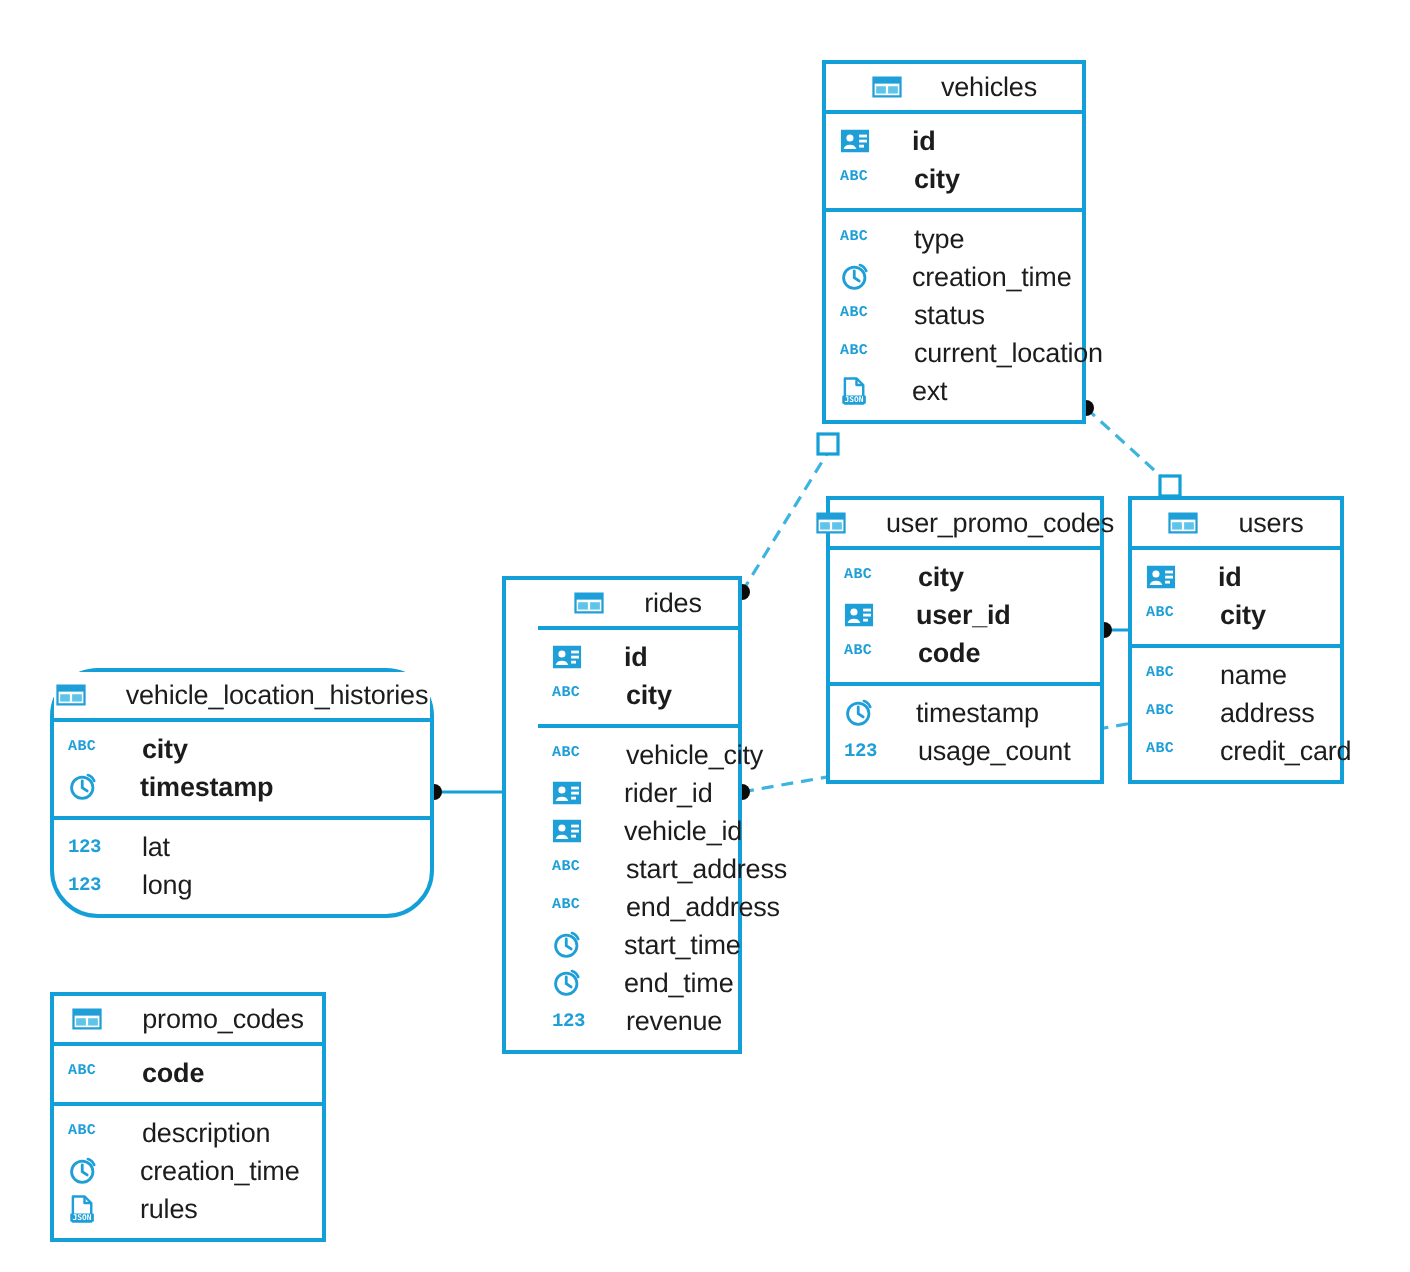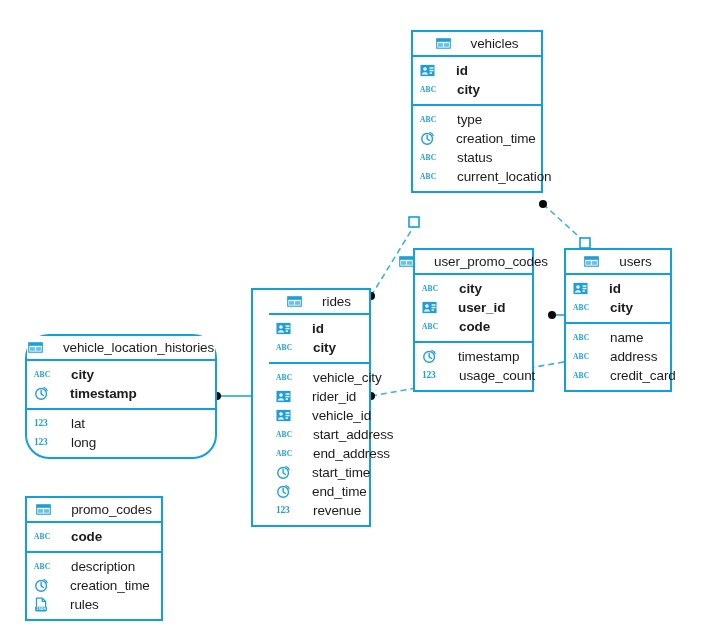--- a/index.html
+++ b/index.html
@@ -77,30 +77,30 @@
     display: inline-block;
   }
   .ico svg { display:block; width:15px; height:15px; }
   .ico-abc {
     width: 16px;
     font-size: 7.5px;
     font-weight: bold;
     color: #1f9fd8;
     line-height: 15px;
     letter-spacing: 0.2px;
-    font-family: Liberation Serif, serif;
+    font-family: Liberation Mono, monospace;
   }
   .ico-123 {
     width: 16px;
     font-size: 9.5px;
     font-weight: bold;
     color: #1f9fd8;
     line-height: 15px;
     letter-spacing: -0.2px;
-    font-family: Liberation Serif, serif;
+    font-family: Liberation Mono, monospace;
   }
 </style>
 </head>
 <body>
 
 <div id="canvas">
 
   <svg class="links" viewBox="0 0 705 636" id="links-svg">
       <g>
         <path d="M 217 396 L 251 396" fill="none" stroke="#13a0d8" stroke-width="1.6"></path>
@@ -175,296 +175,307 @@
             <span class="field-name">creation_time</span>
           </div>
           <div class="field-row">
             <span class="ico ico-abc">ABC</span>
             <span class="field-name">status</span>
           </div>
           <div class="field-row">
             <span class="ico ico-abc">ABC</span>
             <span class="field-name">current_location</span>
           </div>
-        </div>
-      </div>
-      <div class="table-node" style="left: 564px; top: 248px; width: 108px;">
-        <div class="tbl-header">
-          <span class="ico">
-            <svg viewBox="0 0 16 16">
-              <rect x="0.8" y="3" width="14.4" height="10" fill="#ffffff" stroke="#1f9fd8" stroke-width="1.2"></rect>
-              <rect x="0.8" y="3" width="14.4" height="3.2" fill="#1f9fd8"></rect>
-              <rect x="2.2" y="7.6" width="5.2" height="3.9" fill="#5ec4ea"></rect>
-              <rect x="8.6" y="7.6" width="5.2" height="3.9" fill="#5ec4ea"></rect>
-            </svg>
-          </span>
-          <span class="tbl-title">users</span>
-        </div>
-        <div class="tbl-section keys">
-          <div class="field-row">
-            <span class="ico">
-              <svg viewBox="0 0 16 16">
-                <rect x="0.5" y="2" width="15" height="12" fill="#1f9fd8"></rect>
-                <circle cx="5.3" cy="6.4" r="1.9" fill="#ffffff"></circle>
-                <path d="M1.9 12.3 a3.5 3.1 0 0 1 6.8 0 z" fill="#ffffff"></path>
-                <rect x="10.2" y="4.6" width="4.2" height="1.5" fill="#ffffff"></rect>
-                <rect x="10.2" y="7.3" width="4.2" height="1.5" fill="#ffffff"></rect>
-                <rect x="10.2" y="10" width="2.6" height="1.5" fill="#ffffff"></rect>
-              </svg>
-            </span>
-            <span class="field-name pk">id</span>
-          </div>
-          <div class="field-row">
-            <span class="ico ico-abc">ABC</span>
-            <span class="field-name pk">city</span>
-          </div>
-        </div>
-        <div class="tbl-section">
-          <div class="field-row">
-            <span class="ico ico-abc">ABC</span>
-            <span class="field-name">name</span>
-          </div>
-          <div class="field-row">
-            <span class="ico ico-abc">ABC</span>
-            <span class="field-name">address</span>
-          </div>
-          <div class="field-row">
-            <span class="ico ico-abc">ABC</span>
-            <span class="field-name">credit_card</span>
-          </div>
-        </div>
-      </div>
-      <div class="table-node" style="left: 413px; top: 248px; width: 121px;">
-        <div class="tbl-header">
-          <span class="ico">
-            <svg viewBox="0 0 16 16">
-              <rect x="0.8" y="3" width="14.4" height="10" fill="#ffffff" stroke="#1f9fd8" stroke-width="1.2"></rect>
-              <rect x="0.8" y="3" width="14.4" height="3.2" fill="#1f9fd8"></rect>
-              <rect x="2.2" y="7.6" width="5.2" height="3.9" fill="#5ec4ea"></rect>
-              <rect x="8.6" y="7.6" width="5.2" height="3.9" fill="#5ec4ea"></rect>
-            </svg>
-          </span>
-          <span class="tbl-title">user_promo_codes</span>
-        </div>
-        <div class="tbl-section keys">
-          <div class="field-row">
-            <span class="ico ico-abc">ABC</span>
-            <span class="field-name pk">city</span>
-          </div>
-          <div class="field-row">
-            <span class="ico">
-              <svg viewBox="0 0 16 16">
-                <rect x="0.5" y="2" width="15" height="12" fill="#1f9fd8"></rect>
-                <circle cx="5.3" cy="6.4" r="1.9" fill="#ffffff"></circle>
-                <path d="M1.9 12.3 a3.5 3.1 0 0 1 6.8 0 z" fill="#ffffff"></path>
-                <rect x="10.2" y="4.6" width="4.2" height="1.5" fill="#ffffff"></rect>
-                <rect x="10.2" y="7.3" width="4.2" height="1.5" fill="#ffffff"></rect>
-                <rect x="10.2" y="10" width="2.6" height="1.5" fill="#ffffff"></rect>
-              </svg>
-            </span>
-            <span class="field-name pk">user_id</span>
-          </div>
-          <div class="field-row">
-            <span class="ico ico-abc">ABC</span>
-            <span class="field-name pk">code</span>
-          </div>
-        </div>
-        <div class="tbl-section">
-          <div class="field-row">
-            <span class="ico">
-              <svg viewBox="0 0 16 16">
-                <circle cx="7.6" cy="8.4" r="5.7" fill="none" stroke="#1f9fd8" stroke-width="1.5"></circle>
-                <path d="M7.6 4.8 L7.6 8.4 L10.2 10.1" fill="none" stroke="#1f9fd8" stroke-width="1.5" stroke-linecap="round"></path>
-                <path d="M10.6 1.6 a5.5 5.5 0 0 1 3.4 3.2" fill="none" stroke="#1f9fd8" stroke-width="1.4" stroke-linecap="round"></path>
-              </svg>
-            </span>
-            <span class="field-name">timestamp</span>
-          </div>
-          <div class="field-row">
-            <span class="ico ico-123">123</span>
-            <span class="field-name">usage_count</span>
-          </div>
-        </div>
-      </div>
-      <div class="table-node" style="left: 251px; top: 288px; width: 120px; padding-left: 16px;">
-        <div class="tbl-header">
-          <span class="ico">
-            <svg viewBox="0 0 16 16">
-              <rect x="0.8" y="3" width="14.4" height="10" fill="#ffffff" stroke="#1f9fd8" stroke-width="1.2"></rect>
-              <rect x="0.8" y="3" width="14.4" height="3.2" fill="#1f9fd8"></rect>
-              <rect x="2.2" y="7.6" width="5.2" height="3.9" fill="#5ec4ea"></rect>
-              <rect x="8.6" y="7.6" width="5.2" height="3.9" fill="#5ec4ea"></rect>
-            </svg>
-          </span>
-          <span class="tbl-title">rides</span>
-        </div>
-        <div class="tbl-section keys">
-          <div class="field-row">
-            <span class="ico">
-              <svg viewBox="0 0 16 16">
-                <rect x="0.5" y="2" width="15" height="12" fill="#1f9fd8"></rect>
-                <circle cx="5.3" cy="6.4" r="1.9" fill="#ffffff"></circle>
-                <path d="M1.9 12.3 a3.5 3.1 0 0 1 6.8 0 z" fill="#ffffff"></path>
-                <rect x="10.2" y="4.6" width="4.2" height="1.5" fill="#ffffff"></rect>
-                <rect x="10.2" y="7.3" width="4.2" height="1.5" fill="#ffffff"></rect>
-                <rect x="10.2" y="10" width="2.6" height="1.5" fill="#ffffff"></rect>
-              </svg>
-            </span>
-            <span class="field-name pk">id</span>
-          </div>
-          <div class="field-row">
-            <span class="ico ico-abc">ABC</span>
-            <span class="field-name pk">city</span>
-          </div>
-        </div>
-        <div class="tbl-section">
-          <div class="field-row">
-            <span class="ico ico-abc">ABC</span>
-            <span class="field-name">vehicle_city</span>
-          </div>
-          <div class="field-row">
-            <span class="ico">
-              <svg viewBox="0 0 16 16">
-                <rect x="0.5" y="2" width="15" height="12" fill="#1f9fd8"></rect>
-                <circle cx="5.3" cy="6.4" r="1.9" fill="#ffffff"></circle>
-                <path d="M1.9 12.3 a3.5 3.1 0 0 1 6.8 0 z" fill="#ffffff"></path>
-                <rect x="10.2" y="4.6" width="4.2" height="1.5" fill="#ffffff"></rect>
-                <rect x="10.2" y="7.3" width="4.2" height="1.5" fill="#ffffff"></rect>
-                <rect x="10.2" y="10" width="2.6" height="1.5" fill="#ffffff"></rect>
-              </svg>
-            </span>
-            <span class="field-name">rider_id</span>
-          </div>
-          <div class="field-row">
-            <span class="ico">
-              <svg viewBox="0 0 16 16">
-                <rect x="0.5" y="2" width="15" height="12" fill="#1f9fd8"></rect>
-                <circle cx="5.3" cy="6.4" r="1.9" fill="#ffffff"></circle>
-                <path d="M1.9 12.3 a3.5 3.1 0 0 1 6.8 0 z" fill="#ffffff"></path>
-                <rect x="10.2" y="4.6" width="4.2" height="1.5" fill="#ffffff"></rect>
-                <rect x="10.2" y="7.3" width="4.2" height="1.5" fill="#ffffff"></rect>
-                <rect x="10.2" y="10" width="2.6" height="1.5" fill="#ffffff"></rect>
-              </svg>
-            </span>
-            <span class="field-name">vehicle_id</span>
-          </div>
-          <div class="field-row">
-            <span class="ico ico-abc">ABC</span>
-            <span class="field-name">start_address</span>
-          </div>
-          <div class="field-row">
-            <span class="ico ico-abc">ABC</span>
-            <span class="field-name">end_address</span>
-          </div>
-          <div class="field-row">
-            <span class="ico">
-              <svg viewBox="0 0 16 16">
-                <circle cx="7.6" cy="8.4" r="5.7" fill="none" stroke="#1f9fd8" stroke-width="1.5"></circle>
-                <path d="M7.6 4.8 L7.6 8.4 L10.2 10.1" fill="none" stroke="#1f9fd8" stroke-width="1.5" stroke-linecap="round"></path>
-                <path d="M10.6 1.6 a5.5 5.5 0 0 1 3.4 3.2" fill="none" stroke="#1f9fd8" stroke-width="1.4" stroke-linecap="round"></path>
-              </svg>
-            </span>
-            <span class="field-name">start_time</span>
-          </div>
-          <div class="field-row">
-            <span class="ico">
-              <svg viewBox="0 0 16 16">
-                <circle cx="7.6" cy="8.4" r="5.7" fill="none" stroke="#1f9fd8" stroke-width="1.5"></circle>
-                <path d="M7.6 4.8 L7.6 8.4 L10.2 10.1" fill="none" stroke="#1f9fd8" stroke-width="1.5" stroke-linecap="round"></path>
-                <path d="M10.6 1.6 a5.5 5.5 0 0 1 3.4 3.2" fill="none" stroke="#1f9fd8" stroke-width="1.4" stroke-linecap="round"></path>
-              </svg>
-            </span>
-            <span class="field-name">end_time</span>
-          </div>
-          <div class="field-row">
-            <span class="ico ico-123">123</span>
-            <span class="field-name">revenue</span>
-          </div>
-        </div>
-      </div>
-      <div class="table-node" style="left: 25px; top: 334px; width: 192px; border-radius: 24px;">
-        <div class="tbl-header">
-          <span class="ico">
-            <svg viewBox="0 0 16 16">
-              <rect x="0.8" y="3" width="14.4" height="10" fill="#ffffff" stroke="#1f9fd8" stroke-width="1.2"></rect>
-              <rect x="0.8" y="3" width="14.4" height="3.2" fill="#1f9fd8"></rect>
-              <rect x="2.2" y="7.6" width="5.2" height="3.9" fill="#5ec4ea"></rect>
-              <rect x="8.6" y="7.6" width="5.2" height="3.9" fill="#5ec4ea"></rect>
-            </svg>
-          </span>
-          <span class="tbl-title">vehicle_location_histories</span>
-        </div>
-        <div class="tbl-section keys">
-          <div class="field-row">
-            <span class="ico ico-abc">ABC</span>
-            <span class="field-name pk">city</span>
-          </div>
-          <div class="field-row">
-            <span class="ico">
-              <svg viewBox="0 0 16 16">
-                <circle cx="7.6" cy="8.4" r="5.7" fill="none" stroke="#1f9fd8" stroke-width="1.5"></circle>
-                <path d="M7.6 4.8 L7.6 8.4 L10.2 10.1" fill="none" stroke="#1f9fd8" stroke-width="1.5" stroke-linecap="round"></path>
-                <path d="M10.6 1.6 a5.5 5.5 0 0 1 3.4 3.2" fill="none" stroke="#1f9fd8" stroke-width="1.4" stroke-linecap="round"></path>
-              </svg>
-            </span>
-            <span class="field-name pk">timestamp</span>
-          </div>
-        </div>
-        <div class="tbl-section">
-          <div class="field-row">
-            <span class="ico ico-123">123</span>
-            <span class="field-name">lat</span>
-          </div>
-          <div class="field-row">
-            <span class="ico ico-123">123</span>
-            <span class="field-name">long</span>
-          </div>
-        </div>
-      </div>
-      <div class="table-node" style="left: 25px; top: 496px; width: 138px;">
-        <div class="tbl-header">
-          <span class="ico">
-            <svg viewBox="0 0 16 16">
-              <rect x="0.8" y="3" width="14.4" height="10" fill="#ffffff" stroke="#1f9fd8" stroke-width="1.2"></rect>
-              <rect x="0.8" y="3" width="14.4" height="3.2" fill="#1f9fd8"></rect>
-              <rect x="2.2" y="7.6" width="5.2" height="3.9" fill="#5ec4ea"></rect>
-              <rect x="8.6" y="7.6" width="5.2" height="3.9" fill="#5ec4ea"></rect>
-            </svg>
-          </span>
-          <span class="tbl-title">promo_codes</span>
-        </div>
-        <div class="tbl-section keys">
-          <div class="field-row">
-            <span class="ico ico-abc">ABC</span>
-            <span class="field-name pk">code</span>
-          </div>
-        </div>
-        <div class="tbl-section">
-          <div class="field-row">
-            <span class="ico ico-abc">ABC</span>
-            <span class="field-name">description</span>
-          </div>
-          <div class="field-row">
-            <span class="ico">
-              <svg viewBox="0 0 16 16">
-                <circle cx="7.6" cy="8.4" r="5.7" fill="none" stroke="#1f9fd8" stroke-width="1.5"></circle>
-                <path d="M7.6 4.8 L7.6 8.4 L10.2 10.1" fill="none" stroke="#1f9fd8" stroke-width="1.5" stroke-linecap="round"></path>
-                <path d="M10.6 1.6 a5.5 5.5 0 0 1 3.4 3.2" fill="none" stroke="#1f9fd8" stroke-width="1.4" stroke-linecap="round"></path>
-              </svg>
-            </span>
-            <span class="field-name">creation_time</span>
-          </div>
           <div class="field-row">
             <span class="ico">
               <svg viewBox="0 0 16 16">
                 <path d="M2.6 1.3 h6.2 l3.6 3.5 v9.9 h-9.8 z" fill="#ffffff" stroke="#1f9fd8" stroke-width="1.3" stroke-linejoin="round"></path>
                 <path d="M8.8 1.3 v3.5 h3.6" fill="none" stroke="#1f9fd8" stroke-width="1.3" stroke-linejoin="round"></path>
                 <rect x="1.2" y="10.4" width="12.6" height="4.4" rx="0.5" fill="#1f9fd8"></rect>
                 <text x="7.5" y="14" font-size="4.2" font-family="DejaVu Sans Mono, monospace" fill="#ffffff" text-anchor="middle" font-weight="bold">JSON</text>
               </svg>
             </span>
+            <span class="field-name">ext</span>
+          </div>
+        </div>
+      </div>
+      <div class="table-node" style="left: 564px; top: 248px; width: 108px;">
+        <div class="tbl-header">
+          <span class="ico">
+            <svg viewBox="0 0 16 16">
+              <rect x="0.8" y="3" width="14.4" height="10" fill="#ffffff" stroke="#1f9fd8" stroke-width="1.2"></rect>
+              <rect x="0.8" y="3" width="14.4" height="3.2" fill="#1f9fd8"></rect>
+              <rect x="2.2" y="7.6" width="5.2" height="3.9" fill="#5ec4ea"></rect>
+              <rect x="8.6" y="7.6" width="5.2" height="3.9" fill="#5ec4ea"></rect>
+            </svg>
+          </span>
+          <span class="tbl-title">users</span>
+        </div>
+        <div class="tbl-section keys">
+          <div class="field-row">
+            <span class="ico">
+              <svg viewBox="0 0 16 16">
+                <rect x="0.5" y="2" width="15" height="12" fill="#1f9fd8"></rect>
+                <circle cx="5.3" cy="6.4" r="1.9" fill="#ffffff"></circle>
+                <path d="M1.9 12.3 a3.5 3.1 0 0 1 6.8 0 z" fill="#ffffff"></path>
+                <rect x="10.2" y="4.6" width="4.2" height="1.5" fill="#ffffff"></rect>
+                <rect x="10.2" y="7.3" width="4.2" height="1.5" fill="#ffffff"></rect>
+                <rect x="10.2" y="10" width="2.6" height="1.5" fill="#ffffff"></rect>
+              </svg>
+            </span>
+            <span class="field-name pk">id</span>
+          </div>
+          <div class="field-row">
+            <span class="ico ico-abc">ABC</span>
+            <span class="field-name pk">city</span>
+          </div>
+        </div>
+        <div class="tbl-section">
+          <div class="field-row">
+            <span class="ico ico-abc">ABC</span>
+            <span class="field-name">name</span>
+          </div>
+          <div class="field-row">
+            <span class="ico ico-abc">ABC</span>
+            <span class="field-name">address</span>
+          </div>
+          <div class="field-row">
+            <span class="ico ico-abc">ABC</span>
+            <span class="field-name">credit_card</span>
+          </div>
+        </div>
+      </div>
+      <div class="table-node" style="left: 413px; top: 248px; width: 139px;">
+        <div class="tbl-header">
+          <span class="ico">
+            <svg viewBox="0 0 16 16">
+              <rect x="0.8" y="3" width="14.4" height="10" fill="#ffffff" stroke="#1f9fd8" stroke-width="1.2"></rect>
+              <rect x="0.8" y="3" width="14.4" height="3.2" fill="#1f9fd8"></rect>
+              <rect x="2.2" y="7.6" width="5.2" height="3.9" fill="#5ec4ea"></rect>
+              <rect x="8.6" y="7.6" width="5.2" height="3.9" fill="#5ec4ea"></rect>
+            </svg>
+          </span>
+          <span class="tbl-title">user_promo_codes</span>
+        </div>
+        <div class="tbl-section keys">
+          <div class="field-row">
+            <span class="ico ico-abc">ABC</span>
+            <span class="field-name pk">city</span>
+          </div>
+          <div class="field-row">
+            <span class="ico">
+              <svg viewBox="0 0 16 16">
+                <rect x="0.5" y="2" width="15" height="12" fill="#1f9fd8"></rect>
+                <circle cx="5.3" cy="6.4" r="1.9" fill="#ffffff"></circle>
+                <path d="M1.9 12.3 a3.5 3.1 0 0 1 6.8 0 z" fill="#ffffff"></path>
+                <rect x="10.2" y="4.6" width="4.2" height="1.5" fill="#ffffff"></rect>
+                <rect x="10.2" y="7.3" width="4.2" height="1.5" fill="#ffffff"></rect>
+                <rect x="10.2" y="10" width="2.6" height="1.5" fill="#ffffff"></rect>
+              </svg>
+            </span>
+            <span class="field-name pk">user_id</span>
+          </div>
+          <div class="field-row">
+            <span class="ico ico-abc">ABC</span>
+            <span class="field-name pk">code</span>
+          </div>
+        </div>
+        <div class="tbl-section">
+          <div class="field-row">
+            <span class="ico">
+              <svg viewBox="0 0 16 16">
+                <circle cx="7.6" cy="8.4" r="5.7" fill="none" stroke="#1f9fd8" stroke-width="1.5"></circle>
+                <path d="M7.6 4.8 L7.6 8.4 L10.2 10.1" fill="none" stroke="#1f9fd8" stroke-width="1.5" stroke-linecap="round"></path>
+                <path d="M10.6 1.6 a5.5 5.5 0 0 1 3.4 3.2" fill="none" stroke="#1f9fd8" stroke-width="1.4" stroke-linecap="round"></path>
+              </svg>
+            </span>
+            <span class="field-name">timestamp</span>
+          </div>
+          <div class="field-row">
+            <span class="ico ico-123">123</span>
+            <span class="field-name">usage_count</span>
+          </div>
+        </div>
+      </div>
+      <div class="table-node" style="left: 251px; top: 288px; width: 120px; padding-left: 16px;">
+        <div class="tbl-header">
+          <span class="ico">
+            <svg viewBox="0 0 16 16">
+              <rect x="0.8" y="3" width="14.4" height="10" fill="#ffffff" stroke="#1f9fd8" stroke-width="1.2"></rect>
+              <rect x="0.8" y="3" width="14.4" height="3.2" fill="#1f9fd8"></rect>
+              <rect x="2.2" y="7.6" width="5.2" height="3.9" fill="#5ec4ea"></rect>
+              <rect x="8.6" y="7.6" width="5.2" height="3.9" fill="#5ec4ea"></rect>
+            </svg>
+          </span>
+          <span class="tbl-title">rides</span>
+        </div>
+        <div class="tbl-section keys">
+          <div class="field-row">
+            <span class="ico">
+              <svg viewBox="0 0 16 16">
+                <rect x="0.5" y="2" width="15" height="12" fill="#1f9fd8"></rect>
+                <circle cx="5.3" cy="6.4" r="1.9" fill="#ffffff"></circle>
+                <path d="M1.9 12.3 a3.5 3.1 0 0 1 6.8 0 z" fill="#ffffff"></path>
+                <rect x="10.2" y="4.6" width="4.2" height="1.5" fill="#ffffff"></rect>
+                <rect x="10.2" y="7.3" width="4.2" height="1.5" fill="#ffffff"></rect>
+                <rect x="10.2" y="10" width="2.6" height="1.5" fill="#ffffff"></rect>
+              </svg>
+            </span>
+            <span class="field-name pk">id</span>
+          </div>
+          <div class="field-row">
+            <span class="ico ico-abc">ABC</span>
+            <span class="field-name pk">city</span>
+          </div>
+        </div>
+        <div class="tbl-section">
+          <div class="field-row">
+            <span class="ico ico-abc">ABC</span>
+            <span class="field-name">vehicle_city</span>
+          </div>
+          <div class="field-row">
+            <span class="ico">
+              <svg viewBox="0 0 16 16">
+                <rect x="0.5" y="2" width="15" height="12" fill="#1f9fd8"></rect>
+                <circle cx="5.3" cy="6.4" r="1.9" fill="#ffffff"></circle>
+                <path d="M1.9 12.3 a3.5 3.1 0 0 1 6.8 0 z" fill="#ffffff"></path>
+                <rect x="10.2" y="4.6" width="4.2" height="1.5" fill="#ffffff"></rect>
+                <rect x="10.2" y="7.3" width="4.2" height="1.5" fill="#ffffff"></rect>
+                <rect x="10.2" y="10" width="2.6" height="1.5" fill="#ffffff"></rect>
+              </svg>
+            </span>
+            <span class="field-name">rider_id</span>
+          </div>
+          <div class="field-row">
+            <span class="ico">
+              <svg viewBox="0 0 16 16">
+                <rect x="0.5" y="2" width="15" height="12" fill="#1f9fd8"></rect>
+                <circle cx="5.3" cy="6.4" r="1.9" fill="#ffffff"></circle>
+                <path d="M1.9 12.3 a3.5 3.1 0 0 1 6.8 0 z" fill="#ffffff"></path>
+                <rect x="10.2" y="4.6" width="4.2" height="1.5" fill="#ffffff"></rect>
+                <rect x="10.2" y="7.3" width="4.2" height="1.5" fill="#ffffff"></rect>
+                <rect x="10.2" y="10" width="2.6" height="1.5" fill="#ffffff"></rect>
+              </svg>
+            </span>
+            <span class="field-name">vehicle_id</span>
+          </div>
+          <div class="field-row">
+            <span class="ico ico-abc">ABC</span>
+            <span class="field-name">start_address</span>
+          </div>
+          <div class="field-row">
+            <span class="ico ico-abc">ABC</span>
+            <span class="field-name">end_address</span>
+          </div>
+          <div class="field-row">
+            <span class="ico">
+              <svg viewBox="0 0 16 16">
+                <circle cx="7.6" cy="8.4" r="5.7" fill="none" stroke="#1f9fd8" stroke-width="1.5"></circle>
+                <path d="M7.6 4.8 L7.6 8.4 L10.2 10.1" fill="none" stroke="#1f9fd8" stroke-width="1.5" stroke-linecap="round"></path>
+                <path d="M10.6 1.6 a5.5 5.5 0 0 1 3.4 3.2" fill="none" stroke="#1f9fd8" stroke-width="1.4" stroke-linecap="round"></path>
+              </svg>
+            </span>
+            <span class="field-name">start_time</span>
+          </div>
+          <div class="field-row">
+            <span class="ico">
+              <svg viewBox="0 0 16 16">
+                <circle cx="7.6" cy="8.4" r="5.7" fill="none" stroke="#1f9fd8" stroke-width="1.5"></circle>
+                <path d="M7.6 4.8 L7.6 8.4 L10.2 10.1" fill="none" stroke="#1f9fd8" stroke-width="1.5" stroke-linecap="round"></path>
+                <path d="M10.6 1.6 a5.5 5.5 0 0 1 3.4 3.2" fill="none" stroke="#1f9fd8" stroke-width="1.4" stroke-linecap="round"></path>
+              </svg>
+            </span>
+            <span class="field-name">end_time</span>
+          </div>
+          <div class="field-row">
+            <span class="ico ico-123">123</span>
+            <span class="field-name">revenue</span>
+          </div>
+        </div>
+      </div>
+      <div class="table-node" style="left: 25px; top: 334px; width: 192px; border-radius: 24px;">
+        <div class="tbl-header">
+          <span class="ico">
+            <svg viewBox="0 0 16 16">
+              <rect x="0.8" y="3" width="14.4" height="10" fill="#ffffff" stroke="#1f9fd8" stroke-width="1.2"></rect>
+              <rect x="0.8" y="3" width="14.4" height="3.2" fill="#1f9fd8"></rect>
+              <rect x="2.2" y="7.6" width="5.2" height="3.9" fill="#5ec4ea"></rect>
+              <rect x="8.6" y="7.6" width="5.2" height="3.9" fill="#5ec4ea"></rect>
+            </svg>
+          </span>
+          <span class="tbl-title">vehicle_location_histories</span>
+        </div>
+        <div class="tbl-section keys">
+          <div class="field-row">
+            <span class="ico ico-abc">ABC</span>
+            <span class="field-name pk">city</span>
+          </div>
+          <div class="field-row">
+            <span class="ico">
+              <svg viewBox="0 0 16 16">
+                <circle cx="7.6" cy="8.4" r="5.7" fill="none" stroke="#1f9fd8" stroke-width="1.5"></circle>
+                <path d="M7.6 4.8 L7.6 8.4 L10.2 10.1" fill="none" stroke="#1f9fd8" stroke-width="1.5" stroke-linecap="round"></path>
+                <path d="M10.6 1.6 a5.5 5.5 0 0 1 3.4 3.2" fill="none" stroke="#1f9fd8" stroke-width="1.4" stroke-linecap="round"></path>
+              </svg>
+            </span>
+            <span class="field-name pk">timestamp</span>
+          </div>
+        </div>
+        <div class="tbl-section">
+          <div class="field-row">
+            <span class="ico ico-123">123</span>
+            <span class="field-name">lat</span>
+          </div>
+          <div class="field-row">
+            <span class="ico ico-123">123</span>
+            <span class="field-name">long</span>
+          </div>
+        </div>
+      </div>
+      <div class="table-node" style="left: 25px; top: 496px; width: 138px;">
+        <div class="tbl-header">
+          <span class="ico">
+            <svg viewBox="0 0 16 16">
+              <rect x="0.8" y="3" width="14.4" height="10" fill="#ffffff" stroke="#1f9fd8" stroke-width="1.2"></rect>
+              <rect x="0.8" y="3" width="14.4" height="3.2" fill="#1f9fd8"></rect>
+              <rect x="2.2" y="7.6" width="5.2" height="3.9" fill="#5ec4ea"></rect>
+              <rect x="8.6" y="7.6" width="5.2" height="3.9" fill="#5ec4ea"></rect>
+            </svg>
+          </span>
+          <span class="tbl-title">promo_codes</span>
+        </div>
+        <div class="tbl-section keys">
+          <div class="field-row">
+            <span class="ico ico-abc">ABC</span>
+            <span class="field-name pk">code</span>
+          </div>
+        </div>
+        <div class="tbl-section">
+          <div class="field-row">
+            <span class="ico ico-abc">ABC</span>
+            <span class="field-name">description</span>
+          </div>
+          <div class="field-row">
+            <span class="ico">
+              <svg viewBox="0 0 16 16">
+                <circle cx="7.6" cy="8.4" r="5.7" fill="none" stroke="#1f9fd8" stroke-width="1.5"></circle>
+                <path d="M7.6 4.8 L7.6 8.4 L10.2 10.1" fill="none" stroke="#1f9fd8" stroke-width="1.5" stroke-linecap="round"></path>
+                <path d="M10.6 1.6 a5.5 5.5 0 0 1 3.4 3.2" fill="none" stroke="#1f9fd8" stroke-width="1.4" stroke-linecap="round"></path>
+              </svg>
+            </span>
+            <span class="field-name">creation_time</span>
+          </div>
+          <div class="field-row">
+            <span class="ico">
+              <svg viewBox="0 0 16 16">
+                <path d="M2.6 1.3 h6.2 l3.6 3.5 v9.9 h-9.8 z" fill="#ffffff" stroke="#1f9fd8" stroke-width="1.3" stroke-linejoin="round"></path>
+                <path d="M8.8 1.3 v3.5 h3.6" fill="none" stroke="#1f9fd8" stroke-width="1.3" stroke-linejoin="round"></path>
+                <rect x="1.2" y="10.4" width="12.6" height="4.4" rx="0.5" fill="#1f9fd8"></rect>
+                <text x="7.5" y="14" font-size="4.2" font-family="DejaVu Sans Mono, monospace" fill="#ffffff" text-anchor="middle" font-weight="bold">JSON</text>
+              </svg>
+            </span>
             <span class="field-name">rules</span>
           </div>
         </div>
       </div>
     </div>
 
 </div>
 
 </body></html>

